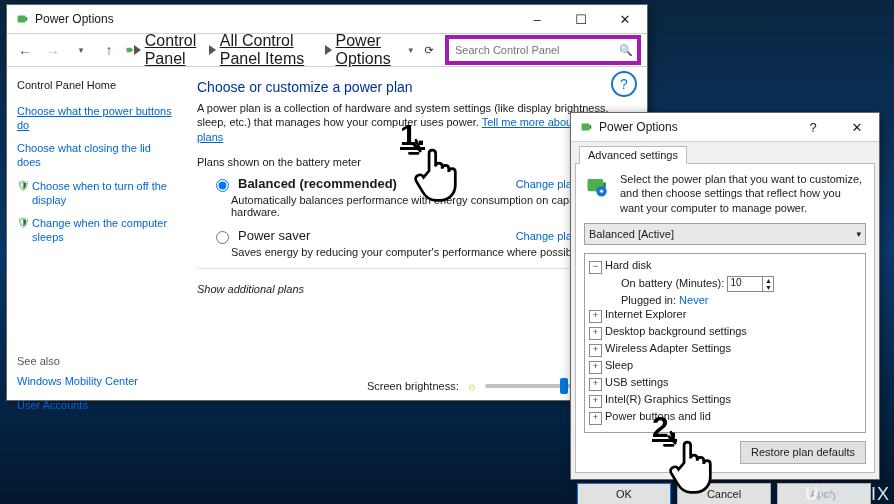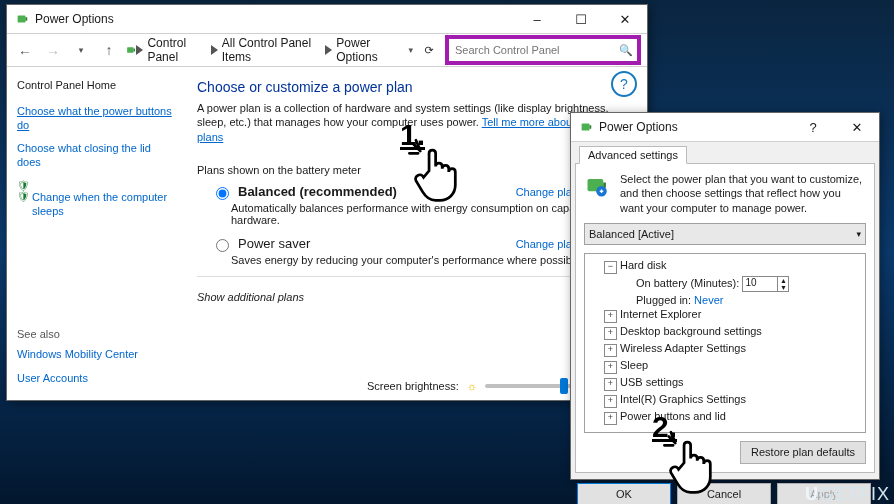--- a/index.html
+++ b/index.html
@@ -6,21 +6,21 @@
 body { width: 894px; height: 504px; background: linear-gradient(180deg, #0a2540 0%, #0a3a6e 50%, #03172e 100%); position: relative; overflow: hidden; }
 
 .window { position: absolute; background: #fff; border: 1px solid #666; box-shadow: 2px 2px 10px rgba(0,0,0,.4); }
 .titlebar { display: flex; align-items: center; justify-content: space-between; height: 28px; border-bottom: 1px solid #d0d0d0; }
 .titlebar .title { display: flex; align-items: center; gap: 6px; padding-left: 8px; font-size: 12px; }
 .titlebar .controls { display: flex; }
 .ctrl-btn { width: 44px; height: 28px; display: flex; align-items: center; justify-content: center; font-size: 13px; font-family: sans-serif; }
 
 .navbar { display: flex; align-items: center; height: 32px; padding: 0 6px; gap: 4px; border-bottom: 1px solid #d0d0d0; }
 .nav-arrow { width: 24px; height: 24px; display:flex; align-items:center; justify-content:center; color:#555; font-size:14px; border-radius:2px; }
-.breadcrumb { flex:1; display:flex; align-items:center; gap:0; height:22px; font-size:12px; }
+.breadcrumb { flex:1; display:flex; align-items:center; gap:0; height:22px; font-size:16px;text-decoration:underline; }
 .crumb { padding: 2px 4px; }
 .crumb-sep { color:#555; font-size:9px; }
 .nav-refresh { width:24px; display:flex; align-items:center; justify-content:center; }
 .search-box { width:180px; height:22px; border:4px solid #a21caf; display:flex; align-items:center; padding:0 4px; color:#888; font-size:11px; }
 .search-box input { border:none; outline:none; width:100%; font-size:11px; color:#888; }
 .search-icon { width:16px; text-align:center; color:#555; }
 
 .body2col { display:flex; height: calc(100% - 60px); }
 .sidebar { width: 160px; padding: 12px 10px; font-size:11px; }
 .sidebar a { display:block; color:#0066cc; text-decoration:none; margin-bottom:10px; line-height:1.25; }
@@ -28,21 +28,21 @@
 .sidebar .home { color:#1a1a1a; margin-bottom:12px; }
 .sidebar .seealso { margin-top: 100px; color:#555; }
 .sidebar .sl { display:flex; gap:5px; }
 .sidebar .bullet { width:10px; color:#197b30; font-size:10px; flex:none; }
 
 .main { flex:1; padding: 12px 18px 8px 10px; position:relative; }
 .main h1 { font-size: 14px; color: #003399; font-weight: normal; margin: 0 0 6px 0; }
 .main p.desc { margin:0 0 4px 0; line-height:1.3; }
 .link { color:#0066cc; text-decoration:none; }
 .link.und { text-decoration: underline; }
-.group { margin-top:20px; }
+.group { margin-top:12px; }
 .group-title { margin-bottom: 8px; }
 .plan { margin: 6px 0 10px 14px; }
 .plan .row1 { display:flex; align-items:center; gap:6px; }
 .plan .row1 .label { font-size:13px; }
 .plan .row1 .label.bold { font-weight:bold; }
 .plan .change { margin-left:auto; margin-right: 10px; color:#0066cc; font-size:11px; }
 .plan .sub { margin: 2px 0 0 20px; font-size:11px; }
 .show-more { margin-top:10px; display:flex; justify-content:space-between; align-items:center; padding-right:10px;font-style:italic; }
 .chev-circle { width:18px; height:18px; border:1px solid #999; border-radius:50%; display:flex; align-items:center; justify-content:center; font-size:9px; color:#555; }
 
@@ -52,21 +52,21 @@
 
 
 .dlg { position:absolute; background:#f0f0f0; border:1px solid #666; box-shadow:2px 2px 10px rgba(0,0,0,.4); }
 .dlg .titlebar { background:#fff; }
 .tabstrip { border-bottom:1px solid #bbb; padding: 2px 4px 0; margin:2px 4px 0; }
 .tab { display:inline-block; border:1px solid #bbb; border-bottom:1px solid #fff; background:#fff; padding:2px 8px; font-size:11px; margin-bottom:-1px; }
 .dlg-inner { background:#fff; margin:0 4px 4px; border:1px solid #bbb; border-top:none; padding:8px; }
 .dlg-desc { display:flex; gap:8px; font-size:11px; line-height:1.3; }
 .dlg-icon { width:28px; height:28px; flex:none; }
 .combo { margin-top:8px; height:20px; border:1px solid #a0a0a0; background:#e8e8e8; display:flex; align-items:center; padding:0 4px; font-size:11px; justify-content:space-between; }
-.tree-wrap { border:1px solid #a0a0a0; margin-top:8px; padding:4px 17px; height:170px; overflow:auto; font-size:11px; background:#fff; }
+.tree-wrap { border:1px solid #a0a0a0; margin-top:8px; padding:4px 2px; height:170px; overflow:auto; font-size:11px; background:#fff; }
 .tree-line { white-space:nowrap; padding:1px 0; }
 .exp { display:inline-block; width:11px; height:11px; border:1px solid #888; text-align:center; line-height:9px; font-size:9px; margin-right:3px; color:#444; }
 .ind1 { padding-left: 2px; }
 .ind2 { padding-left: 18px; }
 .ind3 { padding-left: 34px; }
 .valbox { display:inline-block; border:1px solid #888; width:30px; height:14px; font-size:10px; padding:0 2px; vertical-align:middle; }
 .btnrow { display:flex; justify-content:flex-end; margin-top:8px; gap:6px; }
 .winbtn { min-width:72px; height:21px; border:1px solid #adadad; background:#e1e1e1; font-size:11px; padding:0 10px; display:inline-flex; align-items:center; justify-content:center; }
 .winbtn.disabled { color:#a0a0a0; }
 .dlg-footer { display:flex; justify-content:flex-end; padding:6px 8px; gap:6px; }
@@ -125,20 +125,21 @@
     </div>
   </div>
 
   <div class="body2col">
     <div class="sidebar">
       <a class="home">Control Panel Home</a>
       <a class="underline">Choose what the power buttons do</a>
       <a>Choose what closing the lid does</a>
       <div class="sl">
           <span class="bullet">🛡</span>
+          <a>Choose when to turn off the display</a>
         </div>
       <div class="sl">
           <span class="bullet">🛡</span>
           <a>Change when the computer sleeps</a>
         </div>
       <div class="seealso">See also</div>
       <a style="margin-top:8px">Windows Mobility Center</a>
       <a>User Accounts</a>
     </div>
 

